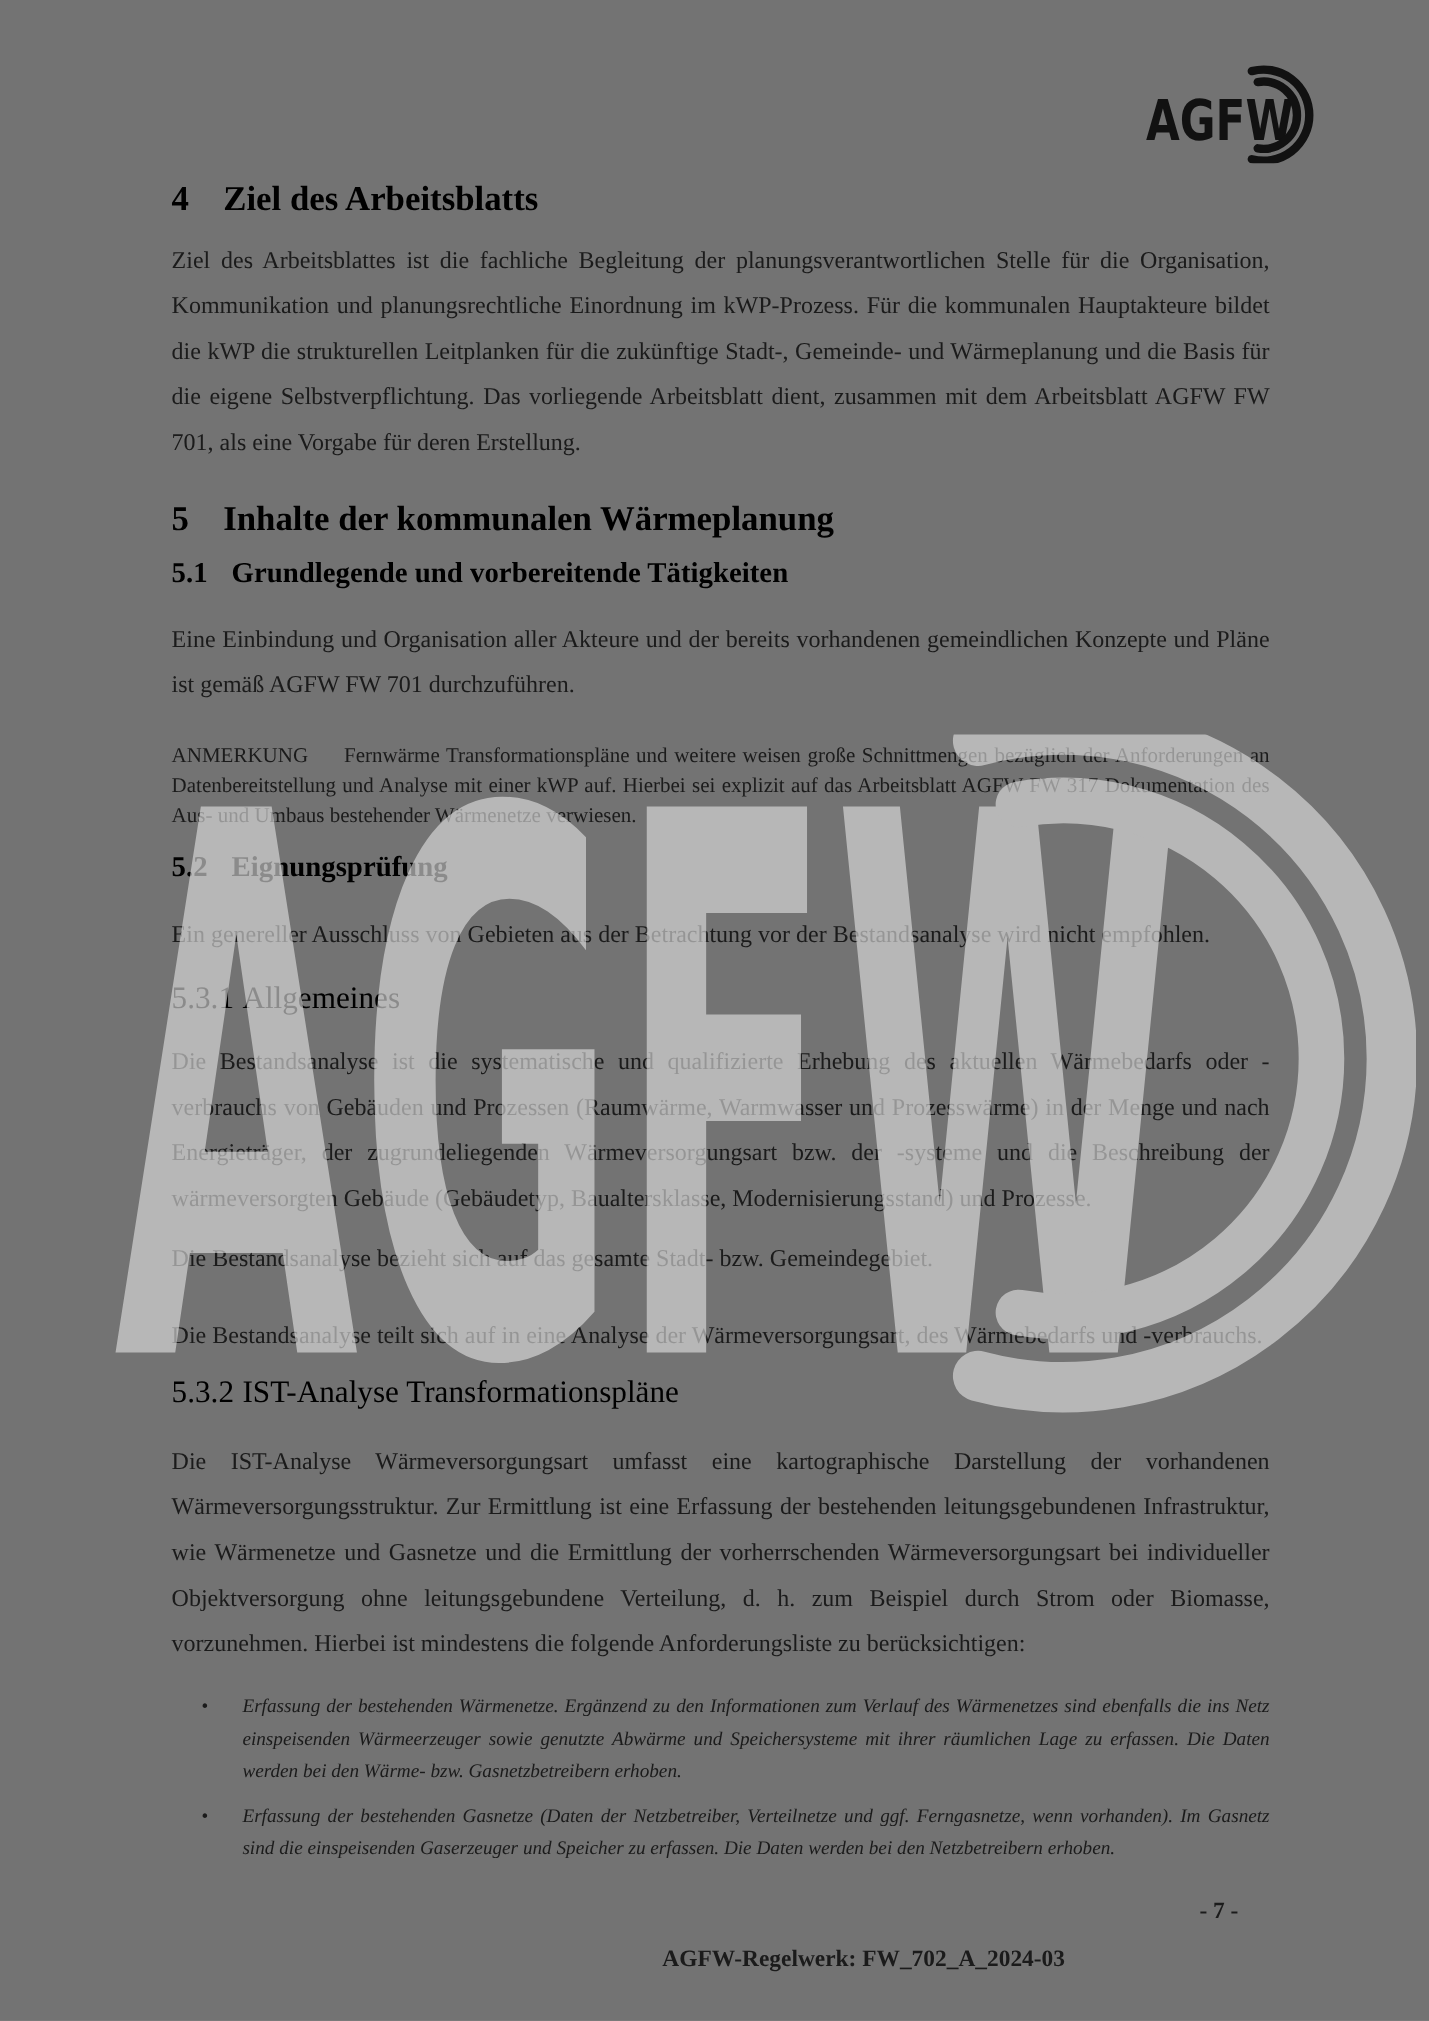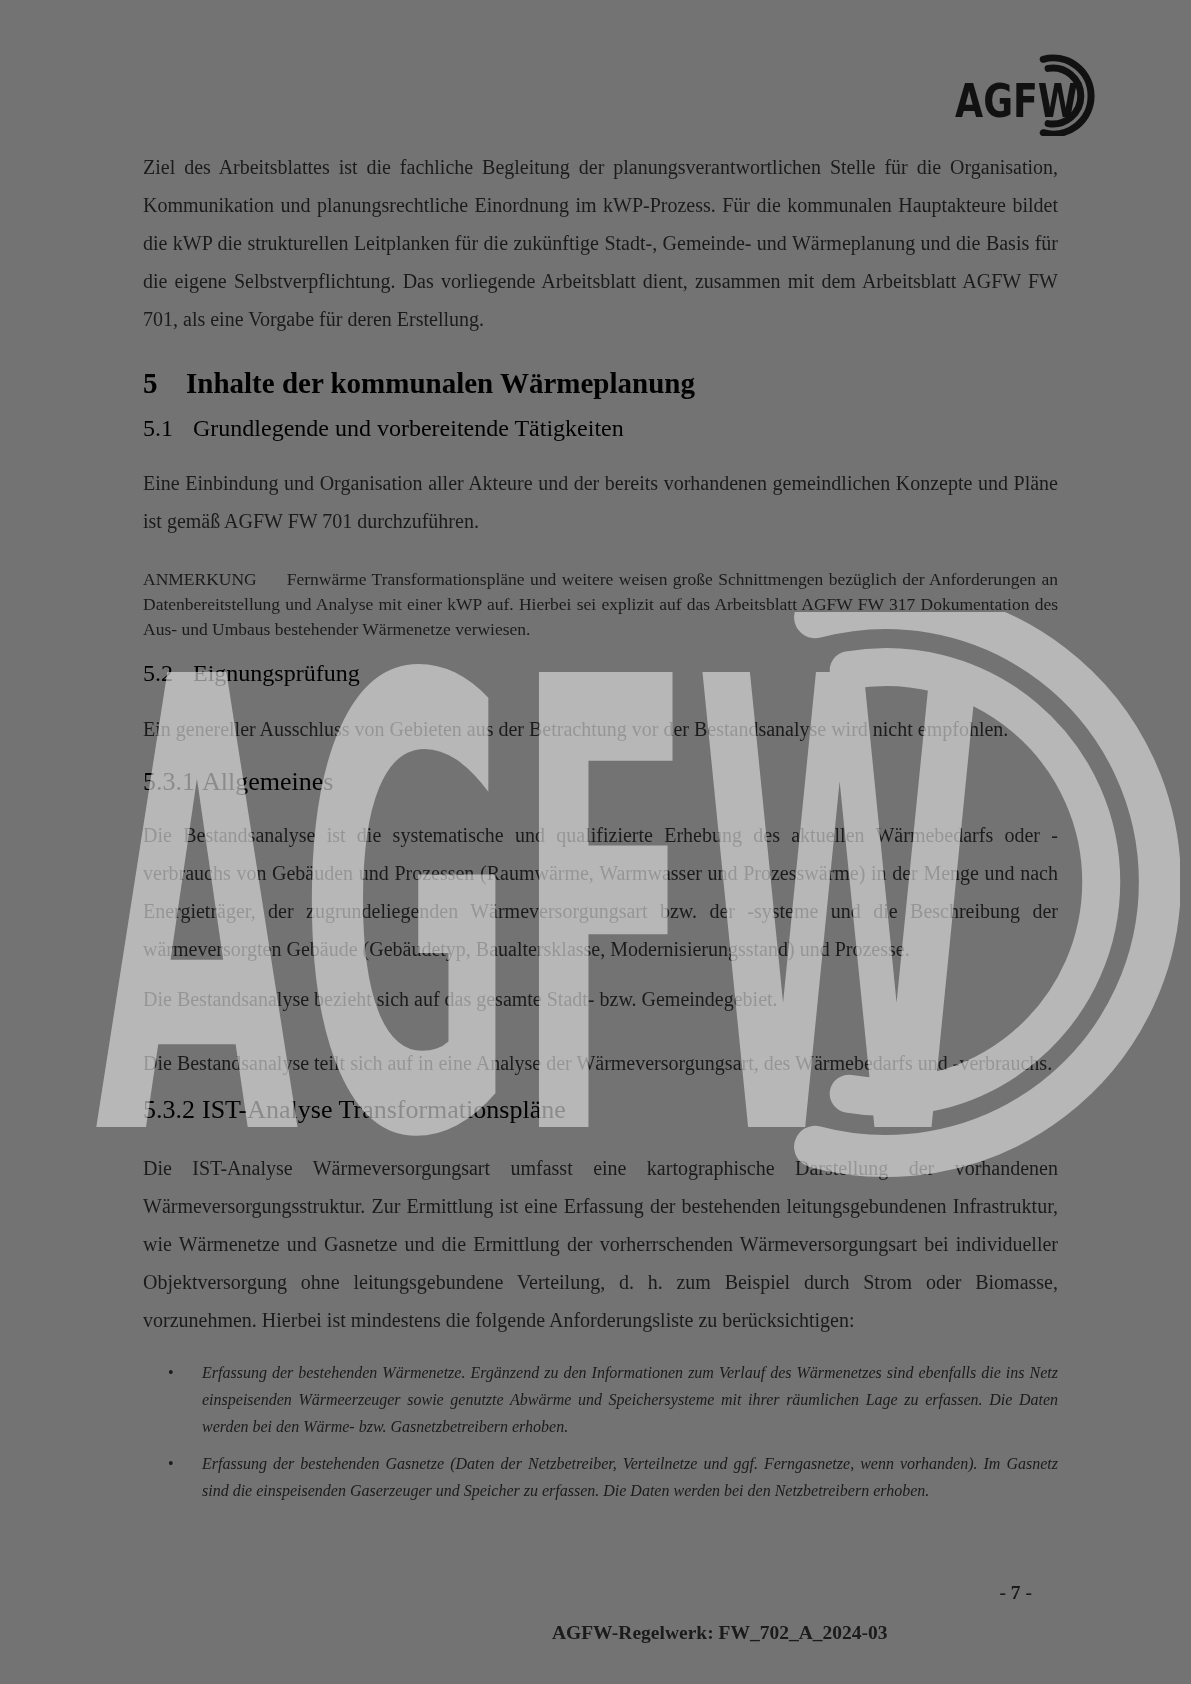--- a/index.html
+++ b/index.html
@@ -6,21 +6,21 @@
   .page {
     width:1191px; height:1684px; background:#737373; position:relative;
     margin:0 auto; overflow:hidden;
     font-family:"Liberation Serif","DejaVu Serif",serif;
     color:#1b1b1b;
   }
   .logo { position:absolute; left:955px; top:54px; width:147px; height:82px; }
   .content { position:absolute; left:143px; top:148px; width:915px; z-index:1; }
   .h1 { font-size:29px; line-height:36px; font-weight:bold; color:#000; margin:0 0 12px; }
   .h1.first { margin-bottom:14px; }
-  .h2 { font-size:24px; line-height:31px; font-weight:normal; color:#000; margin:0; }
+  .h2 { font-size:24px; line-height:31px; font-weight:bold; color:#000; margin:0; }
   .h3 { font-size:26px; line-height:27px; font-weight:normal; color:#000; margin:0; }
   .h1 .num { display:inline-block; min-width:43px; }
   .h2 .num { display:inline-block; min-width:50px; }
   .h3 .num { display:inline-block; min-width:59px; }
   .body-p { font-size:20px; line-height:38px; text-align:justify; margin:0; hyphens:auto; }
   .note { font-size:17.5px; line-height:25px; text-align:justify; margin:0; hyphens:auto; }
   .note .note-label { margin-right:30px; }
   .bullets { margin:0; }
   .bullet-item { display:flex; margin:0 0 10px; }
   .bullet-dot { flex:none; width:59px; padding-left:25px; box-sizing:border-box;
@@ -43,20 +43,23 @@
 <div class="page">
 
   <svg class="logo" viewBox="0 0 147 82" aria-hidden="true">
     <text x="0" y="63" font-family="'DejaVu Sans',sans-serif" font-weight="bold" font-size="47" fill="#111111" textLength="123" lengthAdjust="spacingAndGlyphs">AGFW</text>
     <path d="M 88.2 5.3 A 38 38 0 1 1 88.2 78.7" fill="none" stroke="#111111" stroke-width="7" stroke-linecap="round"></path>
     <path d="M 93.1 14.4 A 28 28 0 1 1 93.1 69.6" fill="none" stroke="#111111" stroke-width="7" stroke-linecap="round"></path>
   </svg>
 
   <div class="content">
 
+    <div class="h1 first">
+      <span class="num">4</span><span>Ziel des Arbeitsblatts</span>
+    </div>
     <p class="body-p mb27">Ziel des Arbeitsblattes ist die fachliche Begleitung der planungsverantwortlichen Stelle für die Organisation, Kommunikation und planungsrechtliche Einordnung im kWP-Prozess. Für die kommunalen Hauptakteure bildet die kWP die strukturellen Leitplanken für die zukünftige Stadt-, Gemeinde- und Wärmeplanung und die Basis für die eigene Selbstverpflichtung. Das vorliegende Arbeitsblatt dient, zusammen mit dem Arbeitsblatt AGFW FW 701, als eine Vorgabe für deren Erstellung.</p>
 
     <div class="h1">
       <span class="num">5</span><span>Inhalte der kommunalen Wärmeplanung</span>
     </div>
 
     <div class="h2 mb20">
       <span class="num">5.1</span><span>Grundlegende und vorbereitende Tätigkeiten</span>
     </div>
     <p class="body-p mb27">Eine Einbindung und Organisation aller Akteure und der bereits vorhandenen gemeindlichen Konzepte und Pläne ist gemäß AGFW FW 701 durchzuführen.</p>

